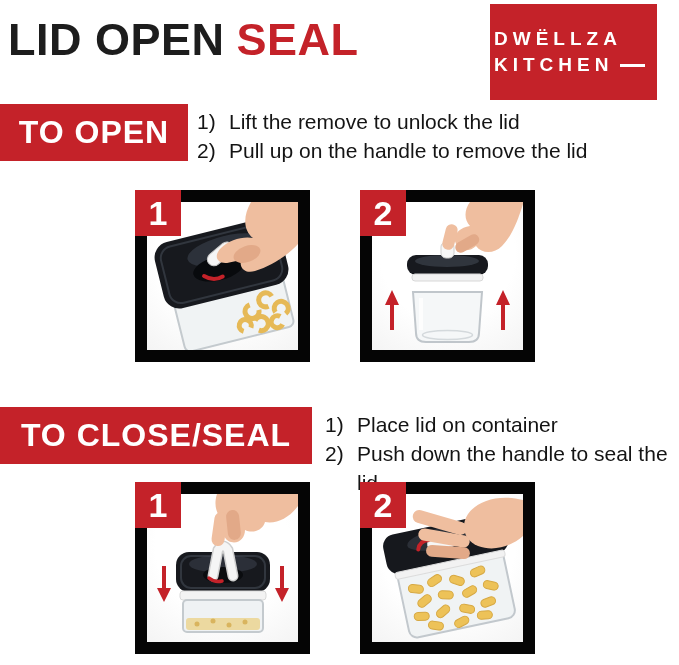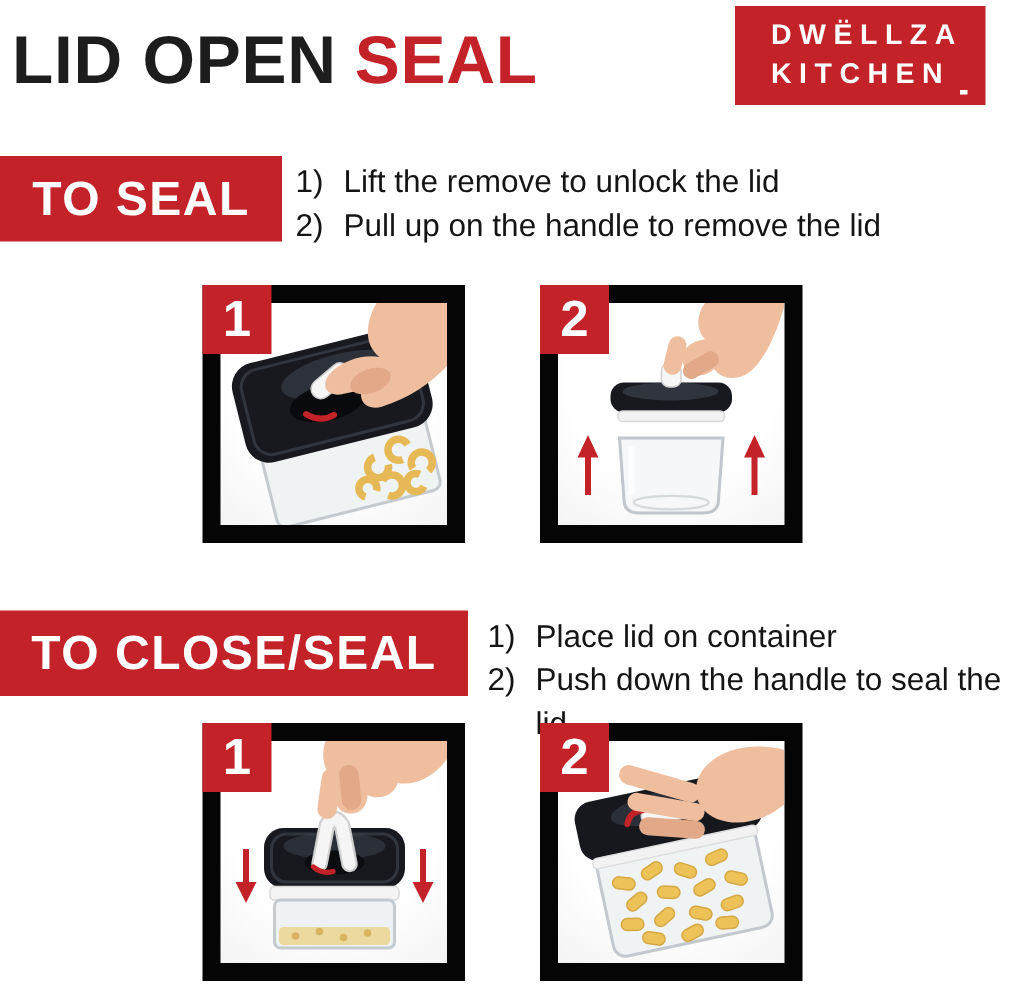--- a/index.html
+++ b/index.html
@@ -12,27 +12,27 @@
 
   
   .title {
     position:absolute; left:8px; top:14px;
     font-size:45px; font-weight:bold; letter-spacing:0.5px; color:#1d1d1d;
     white-space:nowrap;
   }
   .title .red { color:#c42229; margin-left:12px; }
 
   .logo {
-    position:absolute; left:490px; top:4px; width:167px; height:66px;
+    position:absolute; left:490px; top:4px; width:167px; height:96px;
     background:#c42229; color:#ffffff;
     display:flex; flex-direction:column; justify-content:center;
-    padding:0 12px 0 24px;
+    padding:0 12px 0 4px;
   }
   .logo-l1 { font-size:19px; font-weight:bold; letter-spacing:5px; line-height:26px; }
-  .logo-row2 { display:flex; align-items:flex-end; font-size:19px; font-weight:bold; letter-spacing:5px; line-height:26px; }
+  .logo-row2 { display:flex; align-items:center; font-size:19px; font-weight:bold; letter-spacing:5px; line-height:26px; }
   .logo-dash { flex:1; height:3px; background:#ffffff; margin-left:7px; }
 
   
   .banner {
     position:absolute; left:0; background:#c42229; color:#ffffff;
     display:flex; align-items:center; justify-content:center;
     font-weight:bold; font-size:32px; letter-spacing:1px; white-space:nowrap;
   }
   .banner-open  { top:104px; width:188px; height:57px; }
   .banner-close { top:407px; width:312px; height:57px;text-align:center; }
@@ -69,21 +69,21 @@
   <div class="title"><span>LID OPEN</span><span class="red">SEAL</span></div>
 
   <div class="logo">
     <div class="logo-l1">DWËLLZA</div>
     <div class="logo-row2">
       <span>KITCHEN</span>
       <span class="logo-dash"></span>
     </div>
   </div>
 
-  <div class="banner banner-open">TO SEAL</div>
+  <div class="banner banner-open">TO OPEN</div>
   <div class="steps steps-open">
     <div class="step">
       <span class="step-num">1)</span>
       <span>Lift the remove to unlock the lid</span>
     </div>
     <div class="step">
       <span class="step-num">2)</span>
       <span>Pull up on the handle to remove the lid</span>
     </div>
   </div>

